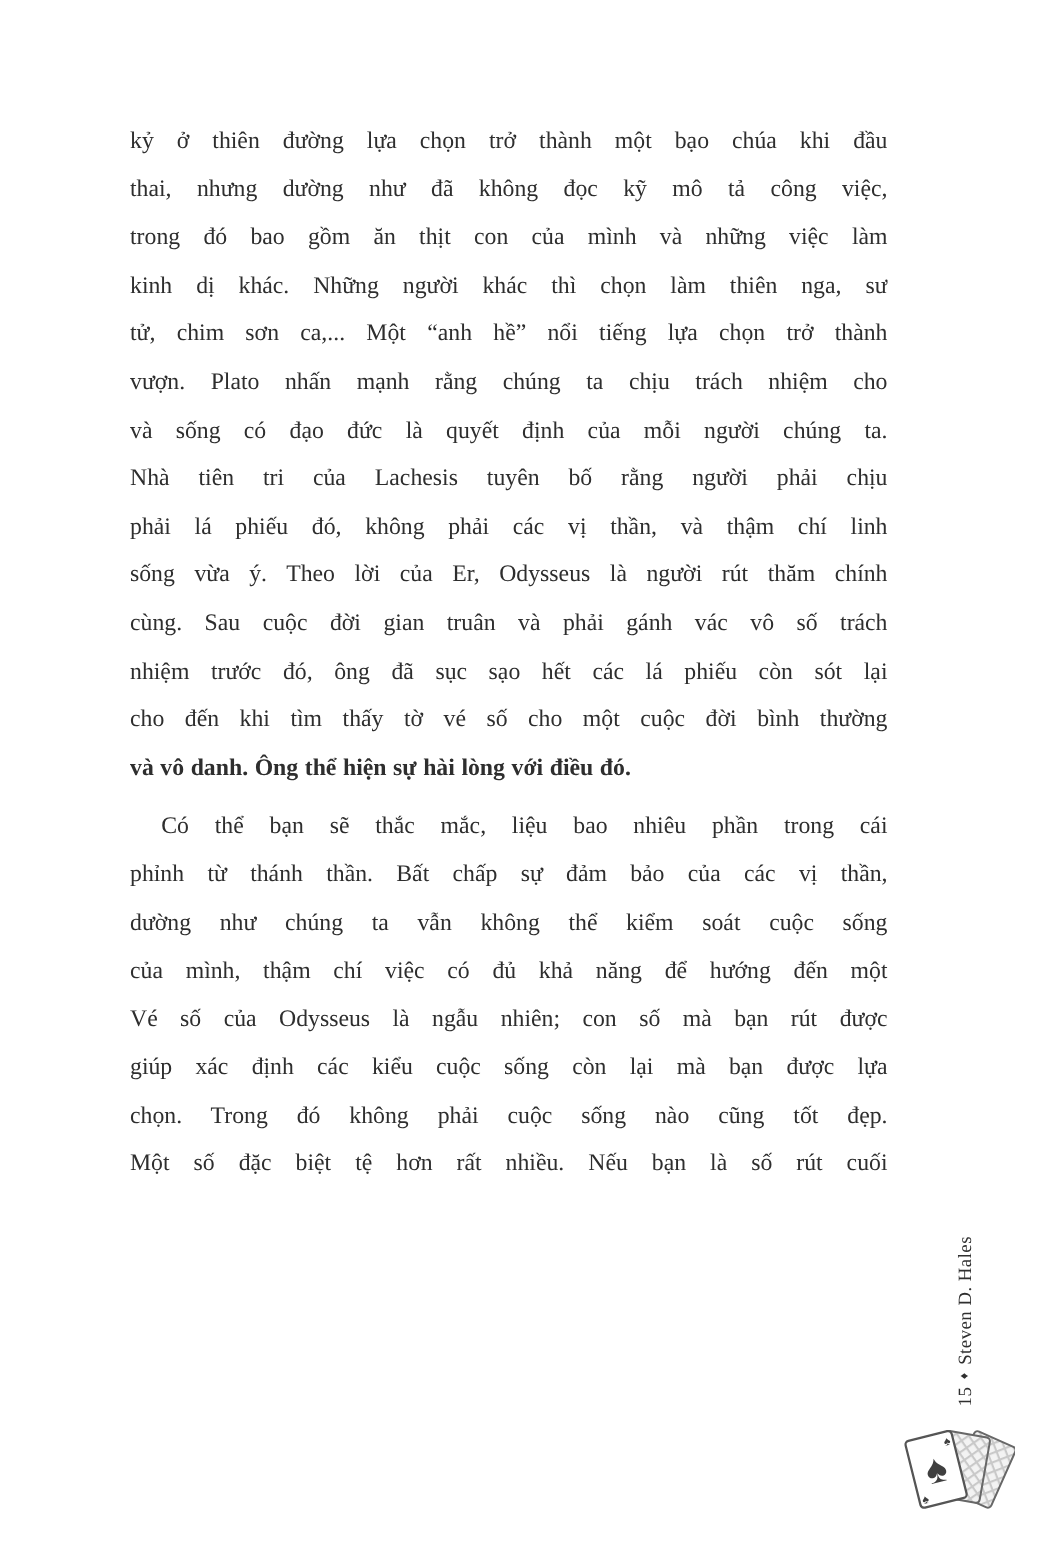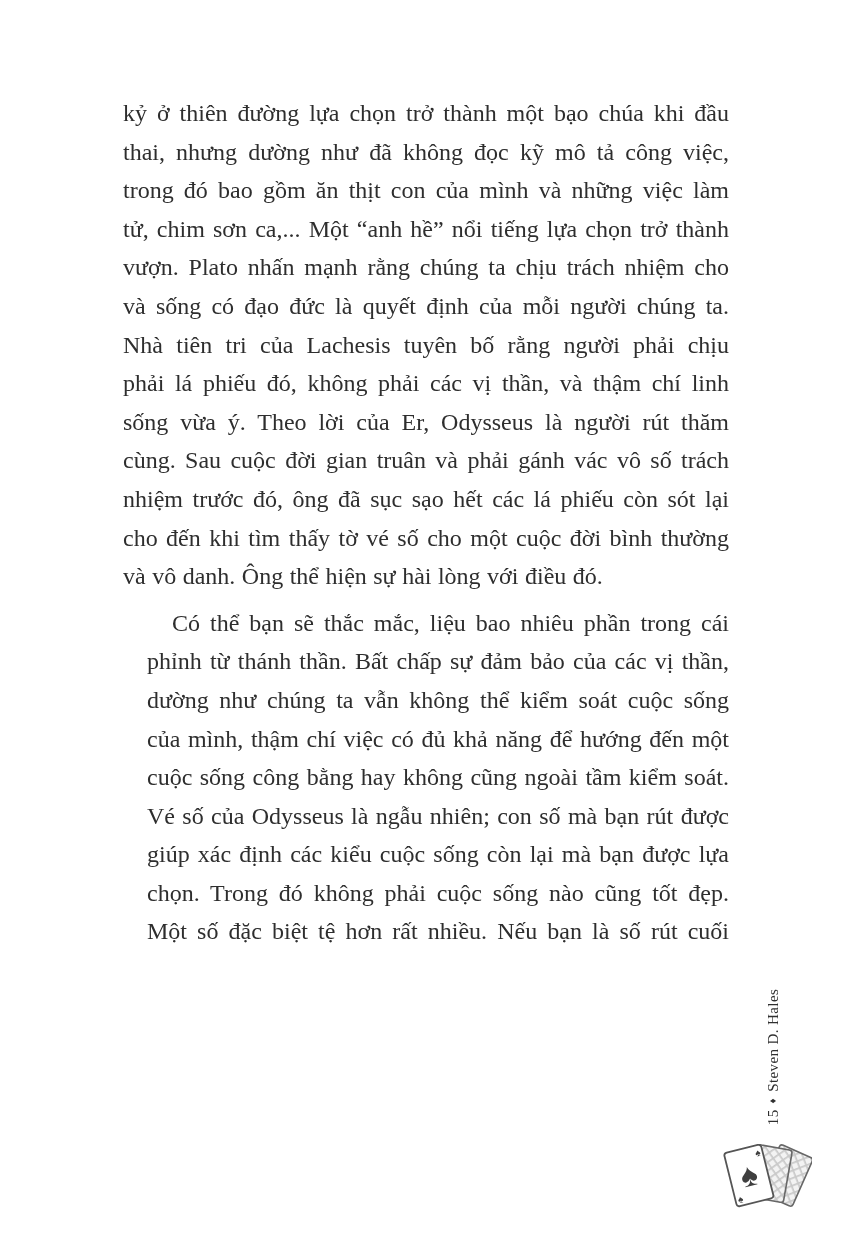--- a/index.html
+++ b/index.html
@@ -10,39 +10,40 @@
     width: 845px;
     height: 1235px;
     background: #ffffff;
     position: relative;
     overflow: hidden;
     font-family: "Liberation Serif", "DejaVu Serif", serif;
     color: #2e2e2e;
   }
   .text-block {
     position: absolute;
-    left: 123px;
+    left: 104px;
     top: 94px;
     width: 606px;
-    font-size: 24px;
+    font-size: 19px;
   }
   .paragraph { margin: 0; }
   .line {
     line-height: 38.6px;
     height: 38.6px;
     overflow: hidden;
     text-align: justify;
     text-align-last: justify;
     word-spacing: 0.5px;
   }
   #para-1 .line:last-child {
     text-align: left;
     text-align-last: left;
+    font-weight: bold;
   }
-  #para-2 { margin-top: 8px; margin-left: 24px; }
+  #para-2 { margin-top: 8px; }
   #para-2 .line:first-child { text-indent: 25px; }
   .margin-label {
     position: absolute;
     left: 773px;
     top: 1057px;
     transform: translate(-50%, -50%) rotate(-90deg);
     white-space: nowrap;
     font-size: 15px;
     color: #2f2f2f;
     letter-spacing: 0.4px;
@@ -61,37 +62,37 @@
   }
 </style>
 </head>
 <body>
 
 <div class="text-block">
   <div class="paragraph" id="para-1">
       <div class="line">kỷ ở thiên đường lựa chọn trở thành một bạo chúa khi đầu</div>
       <div class="line">thai, nhưng dường như đã không đọc kỹ mô tả công việc,</div>
       <div class="line">trong đó bao gồm ăn thịt con của mình và những việc làm</div>
+      <div class="line">kinh dị khác. Những người khác thì chọn làm thiên nga, sư</div>
       <div class="line">tử, chim sơn ca,... Một “anh hề” nổi tiếng lựa chọn trở thành</div>
       <div class="line">vượn. Plato nhấn mạnh rằng chúng ta chịu trách nhiệm cho</div>
       <div class="line">và sống có đạo đức là quyết định của mỗi người chúng ta.</div>
       <div class="line">Nhà tiên tri của Lachesis tuyên bố rằng người phải chịu</div>
       <div class="line">phải lá phiếu đó, không phải các vị thần, và thậm chí linh</div>
       <div class="line">sống vừa ý. Theo lời của Er, Odysseus là người rút thăm chính</div>
       <div class="line">cùng. Sau cuộc đời gian truân và phải gánh vác vô số trách</div>
       <div class="line">nhiệm trước đó, ông đã sục sạo hết các lá phiếu còn sót lại</div>
       <div class="line">cho đến khi tìm thấy tờ vé số cho một cuộc đời bình thường</div>
       <div class="line">và vô danh. Ông thể hiện sự hài lòng với điều đó.</div>
     </div>
   <div class="paragraph" id="para-2">
       <div class="line">Có thể bạn sẽ thắc mắc, liệu bao nhiêu phần trong cái</div>
       <div class="line">phỉnh từ thánh thần. Bất chấp sự đảm bảo của các vị thần,</div>
       <div class="line">dường như chúng ta vẫn không thể kiểm soát cuộc sống</div>
       <div class="line">của mình, thậm chí việc có đủ khả năng để hướng đến một</div>
-      <div class="line">cuộc sống công bằng hay không cũng ngoài tầm kiểm soát.</div>
       <div class="line">Vé số của Odysseus là ngẫu nhiên; con số mà bạn rút được</div>
       <div class="line">giúp xác định các kiểu cuộc sống còn lại mà bạn được lựa</div>
       <div class="line">chọn. Trong đó không phải cuộc sống nào cũng tốt đẹp.</div>
       <div class="line">Một số đặc biệt tệ hơn rất nhiều. Nếu bạn là số rút cuối</div>
     </div>
 </div>
 
 <div class="margin-label">
   <span>15</span><span class="sep">♦</span><span>Steven D. Hales</span>
 </div>

